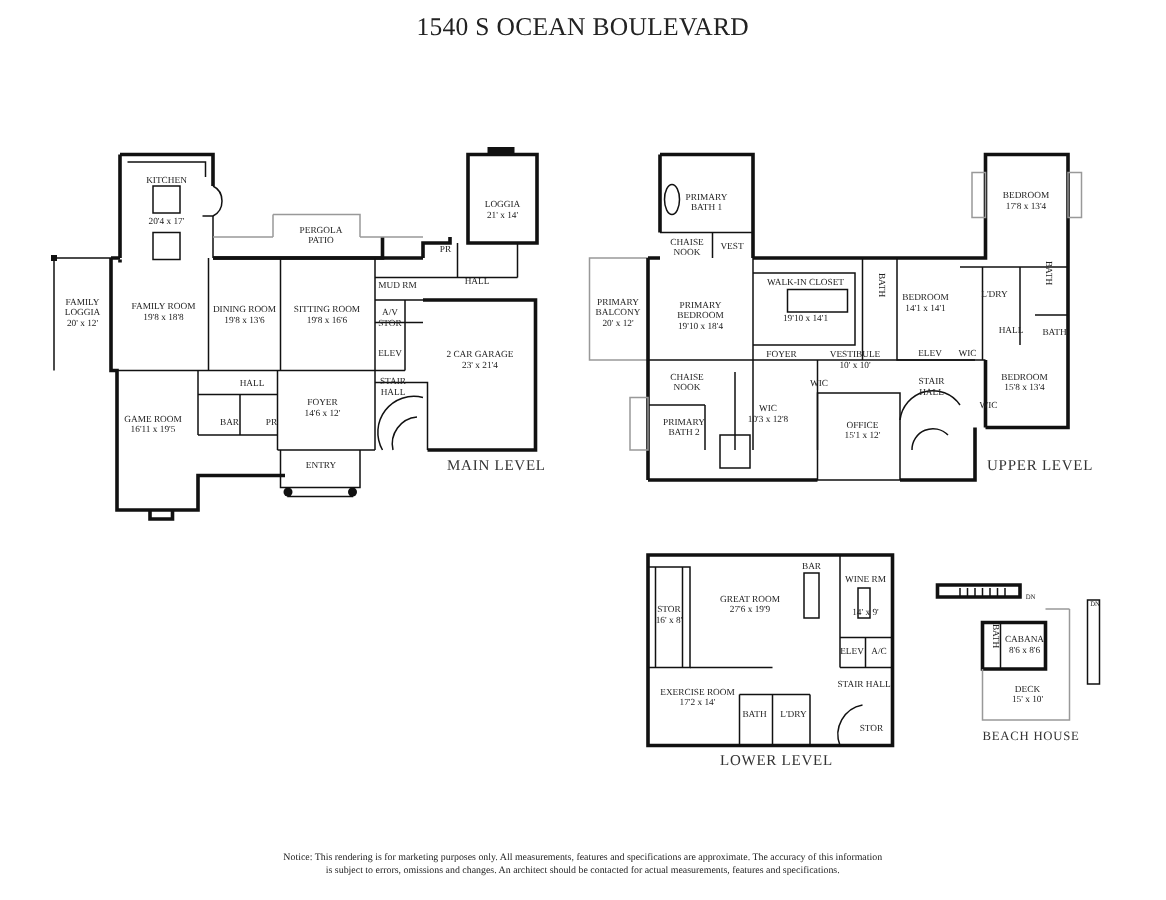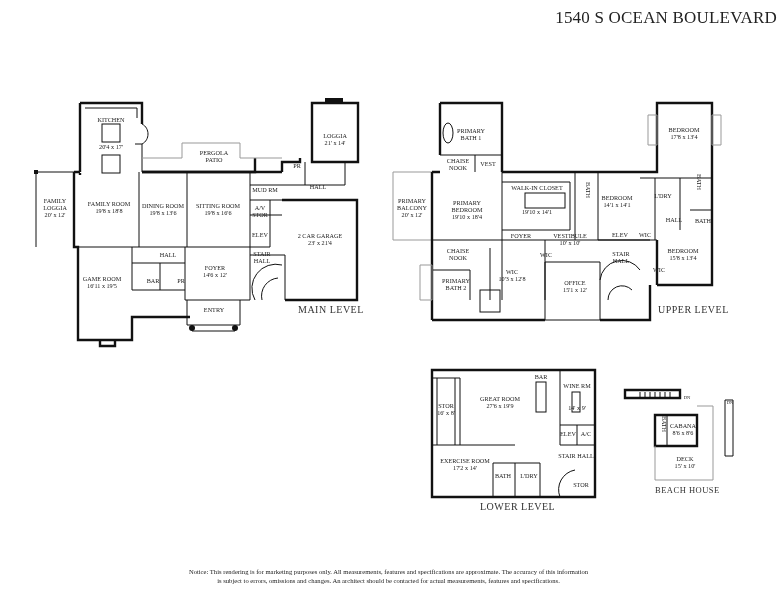--- a/index.html
+++ b/index.html
@@ -1,17 +1,17 @@
 <!DOCTYPE html>
 <html><head>
 <meta charset="utf-8">
 <style>
   html,body{margin:0;padding:0;background:#fff;}
   body{width:777px;height:600px;position:relative;overflow:hidden;font-family:"Liberation Serif",serif;color:#222;}
-  .title{position:absolute;top:8px;left:0;width:777px;text-align:right;font-size:17px;letter-spacing:0.2px;}
+  .title{position:absolute;top:8px;left:0;width:777px;text-align:center;font-size:17px;letter-spacing:0.2px;}
   svg{position:absolute;left:0;top:0;}
   .lbl{font-family:"Liberation Serif",serif;font-size:6.2px;fill:#222;text-anchor:middle;}
   .dim{font-family:"Liberation Serif",serif;font-size:6.2px;fill:#222;text-anchor:middle;}
   .lvl{font-family:"Liberation Serif",serif;font-size:10px;fill:#333;letter-spacing:0.5px;}
   .wall{fill:none;stroke:#111;stroke-width:2.4;}
   .thin{fill:none;stroke:#111;stroke-width:1;}
   .pale{fill:none;stroke:#999;stroke-width:1;}
   .notice{position:absolute;left:0;top:567px;width:777px;text-align:center;font-size:6.6px;line-height:9px;color:#222;}
 </style>
 </head>

